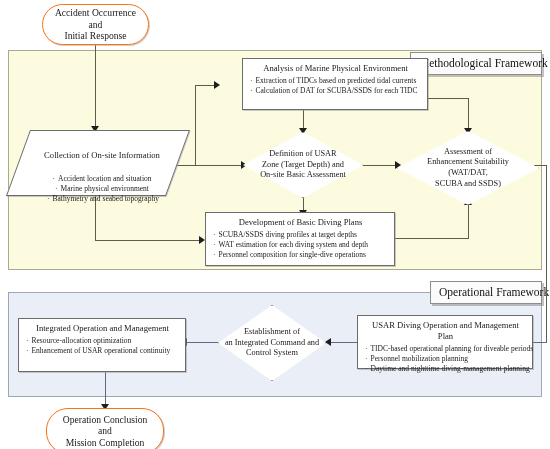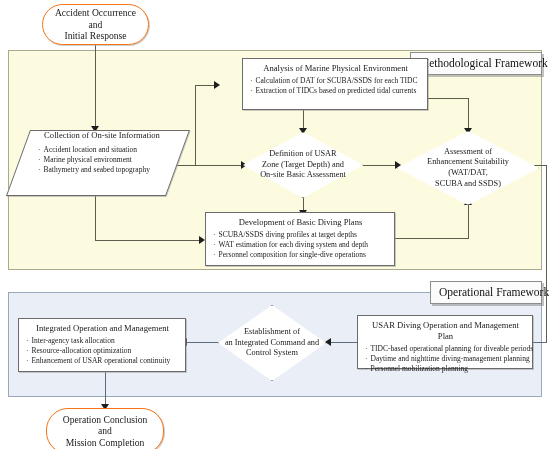--- a/index.html
+++ b/index.html
@@ -30,23 +30,23 @@
        box-shadow:1px 1px 0 rgba(150,150,150,.5);padding:4px 6px 4px 7px;}
   .box .ttl{font-size:8.6px;line-height:11px;text-align:center;margin-bottom:2px;}
   .box ul{list-style:none;margin:0;padding:0;}
   .box li{font-size:7.5px;line-height:10.2px;white-space:nowrap;}
   .box li:before{content:"\00b7";margin-right:3px;}
 
   
   .para{position:absolute;}
   .para .shape{position:absolute;inset:0;background:#fff;border:1px solid #6b6b6b;
       transform:skewX(-20deg);box-shadow:1px 1px 0 rgba(150,150,150,.5);}
-  .para .inner{position:relative;padding:0 8px 4px 16px;}
+  .para .inner{position:relative;padding:20px 8px 4px 16px;}
   .para .ttl{font-size:8.6px;line-height:11px;text-align:center;margin-bottom:2px;}
-  .para ul{list-style:none;margin:4px;padding:0;}
+  .para ul{list-style:none;margin:13px;padding:0;text-align:center;}
   .para li{font-size:7.5px;line-height:10.2px;white-space:nowrap;}
   .para li:before{content:"\00b7";margin-right:3px;}
 
   
   .dia{position:absolute;}
   .dia .shape{position:absolute;inset:0;background:#fff;border:1px solid #6b6b6b;
       clip-path:polygon(50% 0,100% 50%,50% 100%,0 50%);
       -webkit-clip-path:polygon(50% 0,100% 50%,50% 100%,0 50%);}
   .dia .txt{position:absolute;inset:0;display:flex;align-items:center;
       justify-content:center;text-align:center;font-size:8.3px;line-height:10.6px;
@@ -137,22 +137,22 @@
         <li>Accident location and situation</li>
         <li>Marine physical environment</li>
         <li>Bathymetry and seabed topography</li>
       </ul>
     </div>
   </div>
 
   <div class="node box" style="left:220px;top:58px;width:186px;height:52px;margin-left:22px;">
     <div class="ttl">Analysis of Marine Physical Environment</div>
     <ul>
+      <li>Extraction of TIDCs based on predicted tidal currents</li>
       <li>Calculation of DAT for SCUBA/SSDS for each TIDC</li>
-      <li>Extraction of TIDCs based on predicted tidal currents</li>
     </ul>
   </div>
 
   <div class="dia" style="left:243px;top:132px;width:120px;height:66px;">
     <div class="shape"></div>
     <div class="txt">
       <div>
         <div>Definition of USAR</div>
         <div>Zone (Target Depth) and</div>
         <div>On-site Basic Assessment</div>
@@ -178,40 +178,39 @@
       <li>SCUBA/SSDS diving profiles at target depths</li>
       <li>WAT estimation for each diving system and depth</li>
       <li>Personnel composition for single-dive operations</li>
     </ul>
   </div>
 
   <div class="node box" style="left:357px;top:315px;width:176px;height:54px;">
     <div class="ttl">USAR Diving Operation and Management Plan</div>
     <ul>
       <li>TIDC-based operational planning for diveable periods</li>
+      <li>Personnel mobilization planning</li>
       <li>Daytime and nighttime diving-management planning</li>
-      <li>Personnel mobilization planning</li>
     </ul>
   </div>
 
   <div class="dia" style="left:218px;top:305px;width:108px;height:76px;">
     <div class="shape"></div>
     <div class="txt" style="padding:0 4px;">
       <div>
         <div>Establishment of</div>
         <div>an Integrated Command and</div>
         <div>Control System</div>
       </div>
     </div>
   </div>
 
   <div class="node box" style="left:18px;top:318px;width:168px;height:54px;">
     <div class="ttl">Integrated Operation and Management</div>
     <ul>
-      <li>Inter-agency task allocation</li>
       <li>Resource-allocation optimization</li>
       <li>Enhancement of USAR operational continuity</li>
     </ul>
   </div>
 
   <div class="node term" style="left:46px;top:408px;width:118px;height:46px;">
     <div>
       <div>Operation Conclusion</div>
       <div>and</div>
       <div>Mission Completion</div>

